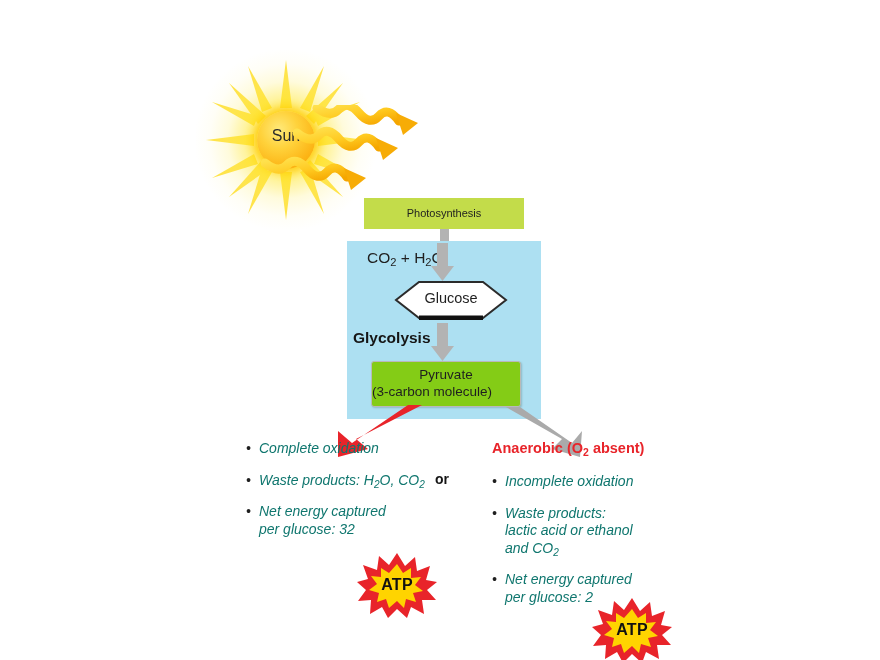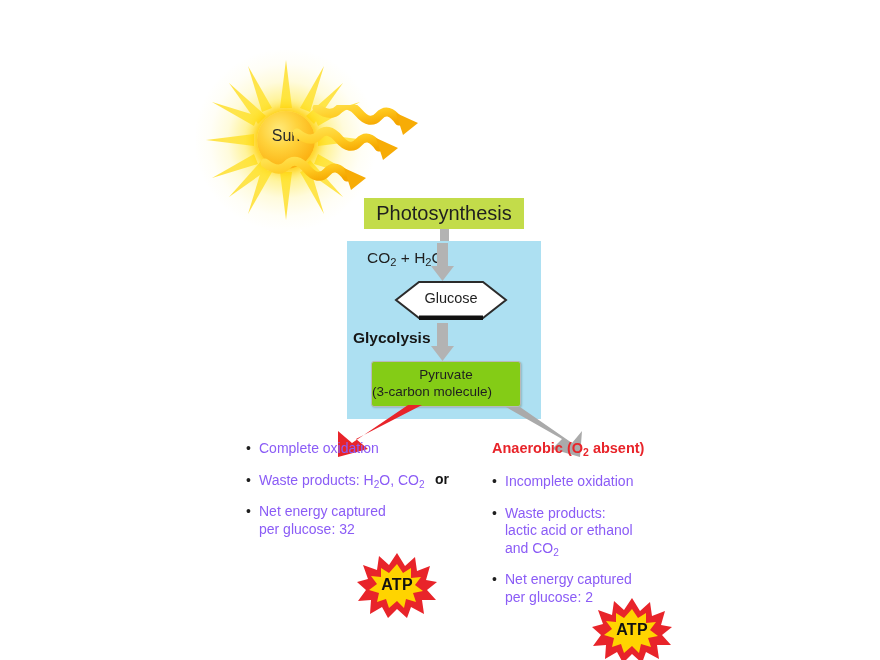--- a/index.html
+++ b/index.html
@@ -48,21 +48,21 @@
   
   .rays{position:absolute;left:255px;top:105px;width:200px;height:110px;}
 
   
   .photo-box{
     position:absolute;left:364px;top:198px;width:160px;height:31px;
     background:#c3dc4a;
   }
   .photo-box span{
     display:block;width:100%;text-align:center;line-height:31px;
-    font-size:20px;color:#1f1f1f;
+    font-size:11px;color:#1f1f1f;
   }
 
   
   .blue-panel{
     position:absolute;left:347px;top:241px;width:194px;height:178px;
     background:#ade0f2;
   }
   .co2{
     position:absolute;left:20px;top:8px;font-size:15.5px;color:#1f1f1f;white-space:nowrap;
   }
@@ -97,21 +97,21 @@
   }
   .procname{
     font-size:15px;font-weight:bold;color:#151515;white-space:nowrap;margin:0 0 14px 0;
   }
   .or-word{
     position:absolute;left:435px;top:471px;font-size:14px;font-weight:bold;color:#151515;
   }
   ul.blist{list-style:none;margin:0;padding:0;}
   ul.blist li{
     position:relative;padding-left:13px;margin-bottom:14px;
-    font-size:14px;color:#8b5cf6;line-height:17.5px;
+    font-size:14px;color:#0f766e;line-height:17.5px;font-style:italic;
   }
   ul.blist li:before{
     content:"\2022";position:absolute;left:0;top:0;font-size:14px;color:#1f1f1f;
   }
   sub{font-size:.72em;line-height:0;vertical-align:-.25em;}
 
   
   .atp{position:absolute;width:80px;height:66px;}
   .atp .word{
     position:absolute;left:0;top:24px;width:80px;text-align:center;

